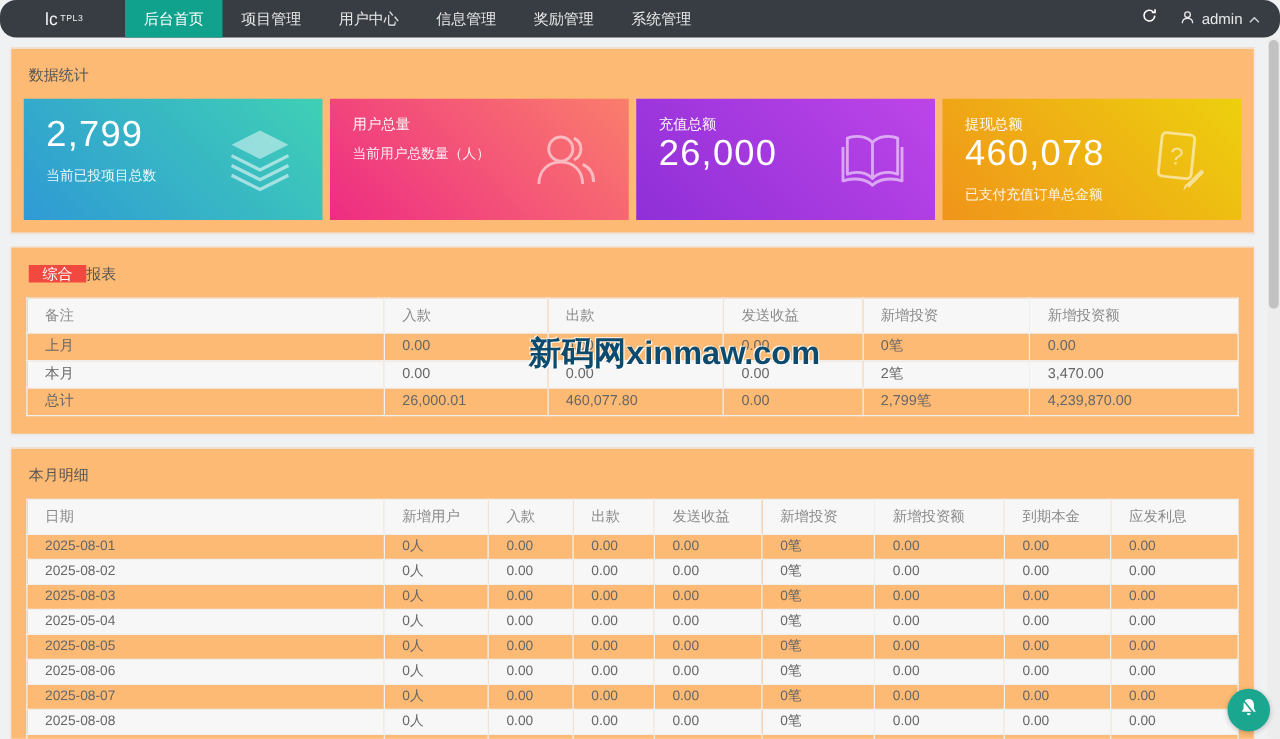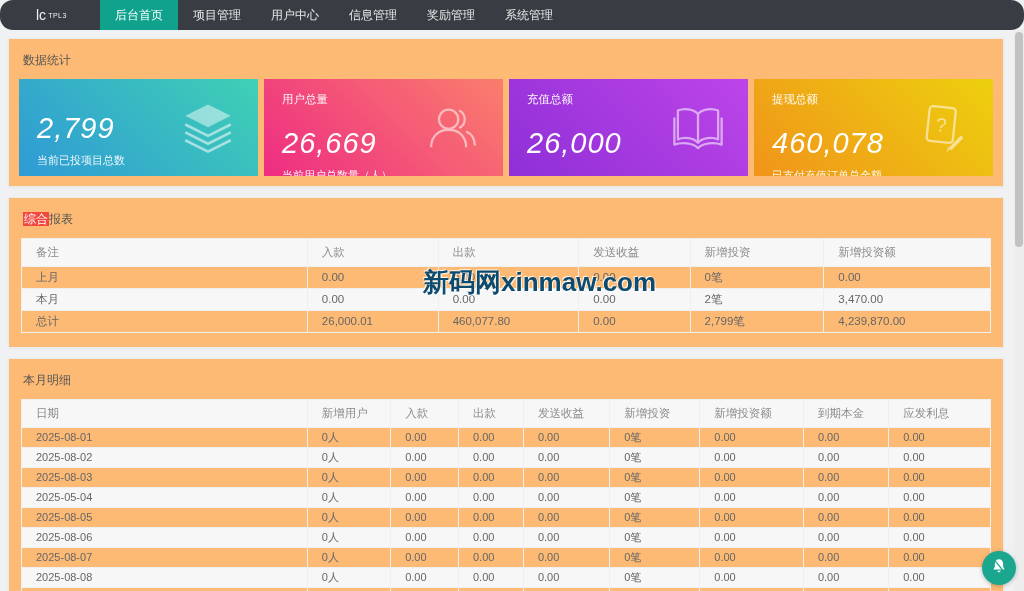--- a/index.html
+++ b/index.html
@@ -14,27 +14,27 @@
   .nav-item { display:flex; align-items:center; padding:0 15px; font-size:12px; color:#e8e8e8; cursor:pointer; text-decoration:none; }
   .nav-item.active { background:#10a28d; color:#fff; }
   .nav-right { margin-left:auto; display:flex; align-items:center; gap:18px; padding-right:16px; }
   .nav-icon-btn { display:flex; align-items:center; cursor:pointer; }
   .admin-box { display:flex; align-items:center; gap:5px; font-size:12px; color:#e8e8e8; cursor:pointer; }
 
   
   .container { margin:8px 20px 0 8px; }
   .panel { background:#fdba74; border:1px solid #ebebeb; box-shadow:0 1px 2px rgba(0,0,0,.04); margin-bottom:10px; }
   .panel-title { font-size:12px; color:#555; padding:13px 14px 10px; }
-  .hl { background:#f1483f; color:#fff; padding:0 1px; }
+  .hl { background:#f1483f; color:#fff; padding:0 11px; }
 
   
   .cards { display:flex; gap:6px; padding:0 10px 10px; }
   .stat-card { flex:1; height:97px; color:#fff; padding:13px 18px 12px; position:relative; overflow:hidden; }
   .stat-title { font-size:11.5px; opacity:.95; }
-  .stat-value { font-size:29px; font-weight:300; letter-spacing:1px; margin-top:20px;font-style:italic; }
+  .stat-value { font-size:29px; font-weight:300; letter-spacing:1px; margin-top:0; }
   .stat-desc { font-size:11px; opacity:.9; margin-top:8px; }
   .card-icon { position:absolute; right:22px; top:50%; transform:translateY(-50%); width:56px; height:56px; opacity:.55; }
 
   
   .tbl-wrap { padding:0 12px 14px; }
   table { width:100%; border-collapse:collapse; table-layout:fixed; }
   th, td { border:1px solid #efefef; text-align:left; overflow:hidden; white-space:nowrap; }
   thead th { background:#f7f7f7; color:#8a8a8a; font-weight:400; font-size:11.5px; padding:6px 14px; }
   td { color:#666; font-size:11.5px; padding:4px 14px; line-height:13px; }
   tbody tr:nth-child(even) { background:#f7f7f7; }
@@ -72,20 +72,44 @@
       <sup>TPL3</sup>
   </div>
   <div class="nav-menu">
       <a class="nav-item active">后台首页</a>
       <a class="nav-item">项目管理</a>
       <a class="nav-item">用户中心</a>
       <a class="nav-item">信息管理</a>
       <a class="nav-item">奖励管理</a>
       <a class="nav-item">系统管理</a>
     </div>
+  <div class="nav-right">
+    <span class="nav-icon-btn">
+      <span>
+        <svg viewBox="0 0 16 16" width="13" height="13">
+            <path d="M13.3 8a5.3 5.3 0 1 1-1.6-3.8" fill="none" stroke="#fff" stroke-width="1.6"></path>
+            <polyline points="13.6,1.6 13.6,4.8 10.4,4.8" fill="none" stroke="#fff" stroke-width="1.6"></polyline>
+          </svg>
+      </span>
+    </span>
+    <span class="admin-box">
+      <span>
+        <svg viewBox="0 0 16 16" width="12" height="12">
+            <circle cx="8" cy="5" r="3" fill="none" stroke="#e8e8e8" stroke-width="1.4"></circle>
+            <path d="M2.5 14c0-3.5 2.5-5 5.5-5s5.5 1.5 5.5 5" fill="none" stroke="#e8e8e8" stroke-width="1.4"></path>
+          </svg>
+      </span>
+      <span>admin</span>
+      <span>
+        <svg viewBox="0 0 10 6" width="9" height="6">
+            <polyline points="1,5 5,1 9,5" fill="none" stroke="#cfd3d6" stroke-width="1.3"></polyline>
+          </svg>
+      </span>
+    </span>
+  </div>
 </div>
 
 <div class="container">
 
   <div class="panel">
     <div class="panel-title">数据统计</div>
     <div class="cards">
 
       <div class="stat-card" style="background: linear-gradient(45deg, rgb(47, 154, 213), rgb(63, 208, 181));">
         <div class="stat-value">2,799</div>
@@ -93,21 +117,20 @@
         <svg class="card-icon" viewBox="0 0 64 64">
           <path d="M32 5 L58 18 L32 31 L6 18 Z" fill="#ffffff" opacity=".85"></path>
           <path d="M6 28 L32 41 L58 28" fill="none" stroke="#ffffff" stroke-width="3"></path>
           <path d="M6 37 L32 50 L58 37" fill="none" stroke="#ffffff" stroke-width="3"></path>
           <path d="M6 46 L32 59 L58 46" fill="none" stroke="#ffffff" stroke-width="3"></path>
         </svg>
       </div>
 
       <div class="stat-card" style="background: linear-gradient(45deg, rgb(238, 44, 131), rgb(250, 126, 108));">
         <div class="stat-title">用户总量</div>
-        <div class="stat-value">26,669</div>
         <div class="stat-desc">当前用户总数量（人）</div>
         <svg class="card-icon" viewBox="0 0 64 64">
           <circle cx="27" cy="22" r="11" fill="none" stroke="#ffffff" stroke-width="2.6"></circle>
           <path d="M7 54c0-13 9-20 20-20s20 7 20 20" fill="none" stroke="#ffffff" stroke-width="2.6"></path>
           <path d="M39 12a11 11 0 0 1 0 20" fill="none" stroke="#ffffff" stroke-width="2.6"></path>
           <path d="M47 36c7 3 10 9 10 16" fill="none" stroke="#ffffff" stroke-width="2.6"></path>
         </svg>
       </div>
 
       <div class="stat-card" style="background: linear-gradient(45deg, rgb(143, 47, 215), rgb(189, 69, 232));">

